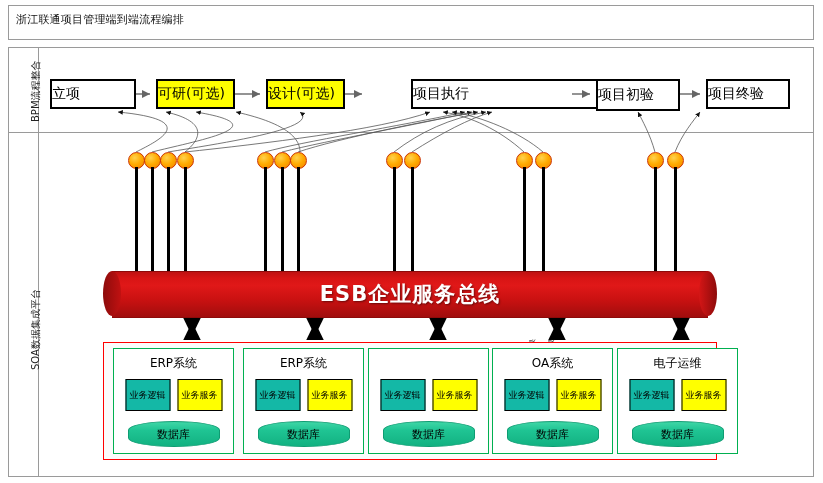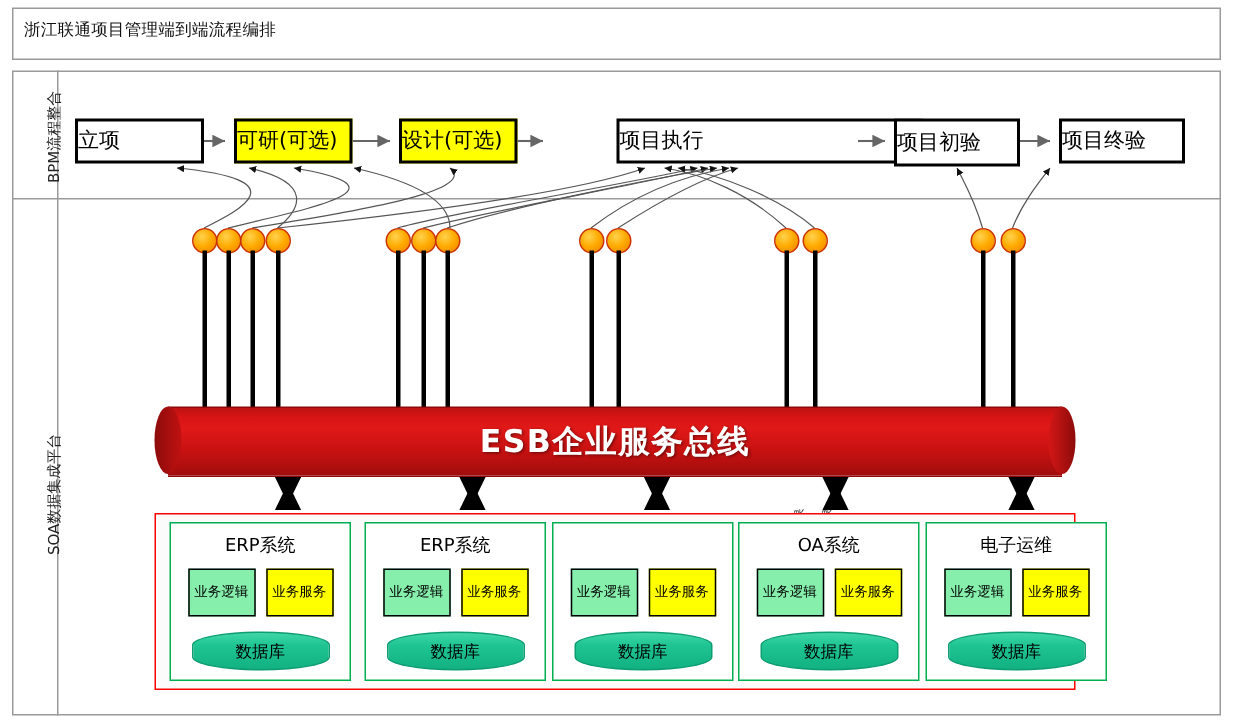--- a/index.html
+++ b/index.html
@@ -47,21 +47,21 @@
      justify-content:center;color:#fff;font-size:21px;font-weight:bold;letter-spacing:1px;
      text-shadow:1px 1px 2px rgba(0,0,0,.45);}
 
   
   .redbox{position:absolute;left:103px;top:342px;width:614px;height:118px;border:1.5px solid #ff0000;
      background:#fbfbfb;box-sizing:border-box;}
   .sysbox{position:absolute;top:348px;height:106px;border:1.5px solid #00b050;background:#fff;box-sizing:border-box;}
   .sysname{position:absolute;left:0;top:6px;width:100%;text-align:center;font-size:12px;color:#000;}
   .inner{position:absolute;top:30px;display:flex;gap:7px;left:50%;transform:translateX(-50%);}
   .cell{width:45px;height:32px;border:1.5px solid #000;box-sizing:border-box;display:flex;
-        flex-direction:column;align-items:center;justify-content:center;font-size:9px;line-height:11px;color:#000;background:#86efac;}
+        flex-direction:column;align-items:center;justify-content:center;font-size:9px;line-height:11px;color:#000;background:#14b8a6;}
   .cell.yellow{background:#ffff00;}
   .db{position:absolute;left:50%;transform:translateX(-50%);top:72px;width:92px;height:26px;}
   .db .cyl{position:absolute;left:0;top:0;width:92px;height:26px;border-radius:46px/9px;
      background:linear-gradient(to bottom,#3fd6a6 0%,#1fc493 35%,#12b181 100%);border:1px solid #0e9c72;box-sizing:border-box;}
   .db .cyltxt{position:absolute;left:0;top:0;width:92px;height:26px;display:flex;align-items:center;
      justify-content:center;font-size:11px;color:#000;}
 
   svg.ov{position:absolute;left:0;top:0;width:823px;height:483px;pointer-events:none;}
 </style>
 </head>

